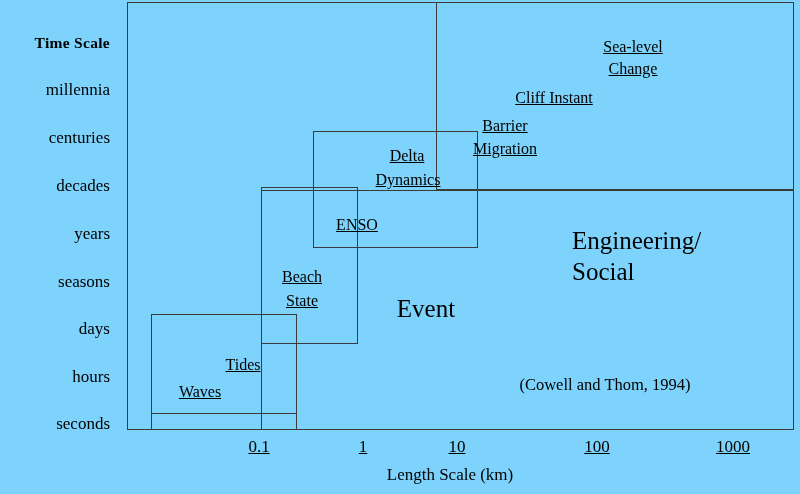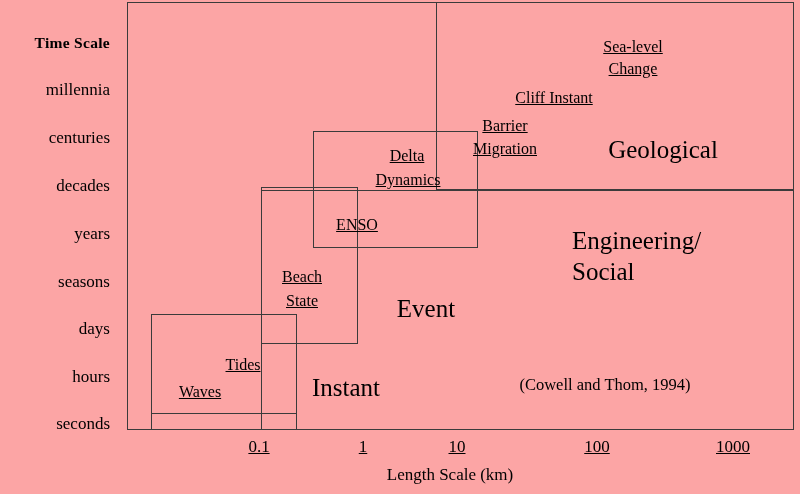--- a/index.html
+++ b/index.html
@@ -4,21 +4,21 @@
 <style>
   html, body {
     margin: 0;
     padding: 0;
     background: #ffffff;
   }
   #canvas {
     position: relative;
     width: 800px;
     height: 494px;
-    background: #fca5a5;
+    background: #7dd3fc;
     font-family: "Liberation Serif", "DejaVu Serif", serif;
     color: #000000;
     overflow: hidden;
   }
   .ylab-wrap {
     position: absolute;
     left: 0;
     width: 110px;
     text-align: right;
     white-space: nowrap;
@@ -92,36 +92,34 @@
 
   <div class="box" style="left:151px; top:314px; width:146px; height:116px; border-bottom:none;"></div>
 
   <div class="box" style="left:151px; top:314px; width:146px; height:100px;"></div>
 
   <div class="celltext t-small" style="left:633px; top:47px;">Sea-level</div>
   <div class="celltext t-small" style="left:633px; top:69px;">Change</div>
   <div class="celltext t-small" style="left:554px; top:98px;">Cliff Instant</div>
   <div class="celltext t-small" style="left:505px; top:126px;">Barrier</div>
   <div class="celltext t-small" style="left:505px; top:149px;">Migration</div>
-  <div class="celltext t-big" style="left:663px; top:149px;">Geological</div>
 
   <div class="celltext t-small" style="left:407px; top:156px;">Delta</div>
   <div class="celltext t-small" style="left:408px; top:180px;">Dynamics</div>
   <div class="celltext t-small" style="left:357px; top:225px;">ENSO</div>
 
   <div class="celltext t-big" style="left:572px; top:240px; transform:translate(0,-50%);">Engineering/</div>
   <div class="celltext t-big" style="left:572px; top:271px; transform:translate(0,-50%);text-align:right;">Social</div>
 
   <div class="celltext t-small" style="left:302px; top:277px;">Beach</div>
   <div class="celltext t-small" style="left:302px; top:301px;">State</div>
   <div class="celltext t-big" style="left:426px; top:308px;">Event</div>
 
   <div class="celltext t-small" style="left:243px; top:365px;">Tides</div>
   <div class="celltext t-small" style="left:200px; top:392px;">Waves</div>
-  <div class="celltext t-big" style="left:346px; top:387px;">Instant</div>
 
   <div class="celltext t-cite" style="left:605px; top:385px;">(Cowell and Thom, 1994)</div>
 
   <div class="xtick" style="left:259px; top:438px;">0.1</div>
   <div class="xtick" style="left:363px; top:438px;">1</div>
   <div class="xtick" style="left:457px; top:438px;">10</div>
   <div class="xtick" style="left:597px; top:438px;">100</div>
   <div class="xtick" style="left:733px; top:438px;">1000</div>
 
   <div class="axis-title" style="left:450px; top:466px;">Length Scale (km)</div>

